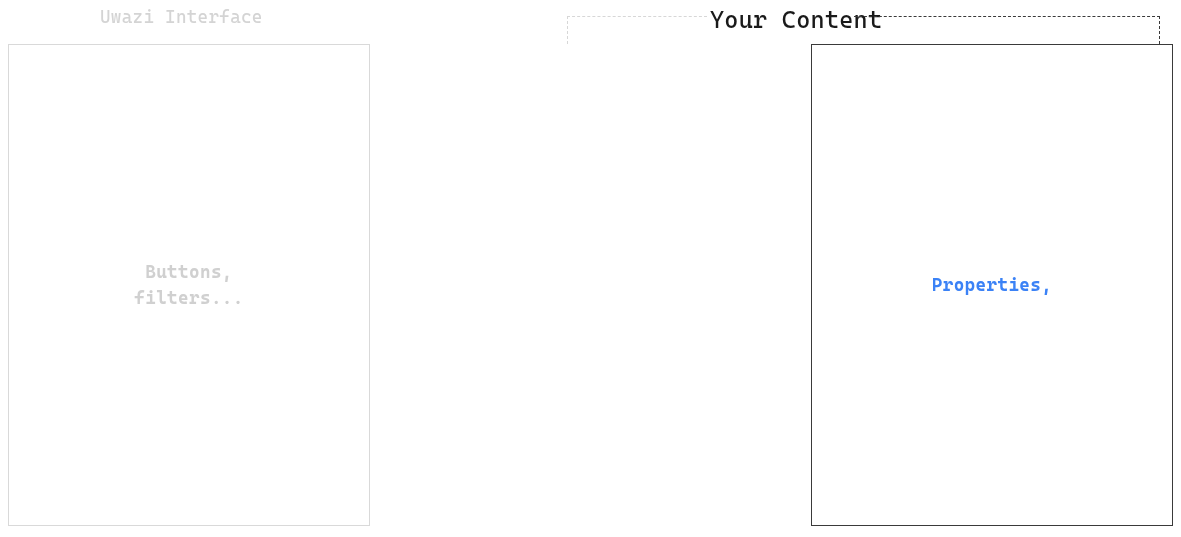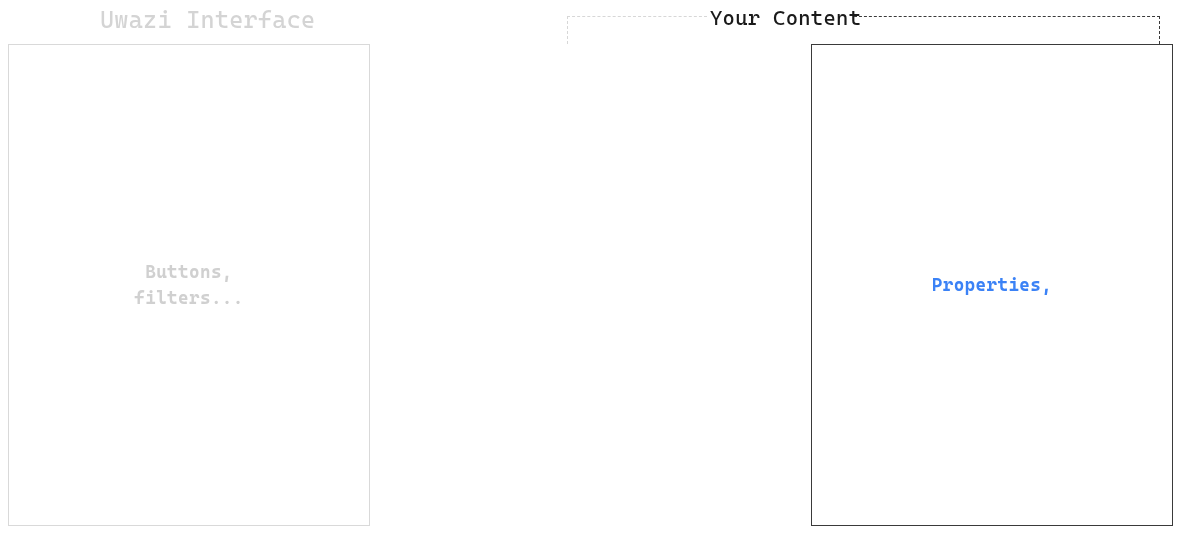--- a/index.html
+++ b/index.html
@@ -19,31 +19,31 @@
       position: absolute;
       top: 6px;
       left: 0;
       width: 100%;
       height: 30px;
     }
     .header-left {
       position: absolute;
       left: 100px;
       top: 0;
-      font-size: 24px;
+      font-size: 18px;
       font-weight: 500;
       color: #d4d4d4;
       letter-spacing: 0.3px;
       text-align: center;
     }
     .header-right {
       position: absolute;
       left: 710px;
       top: 0;
-      font-size: 21px;
+      font-size: 24px;
       font-weight: 500;
       color: #1a1a1a;
       letter-spacing: 0.3px;
     }
     .boxes-row {
       position: absolute;
       top: 44px;
       left: 8px;
       right: 8px;
       display: flex;

